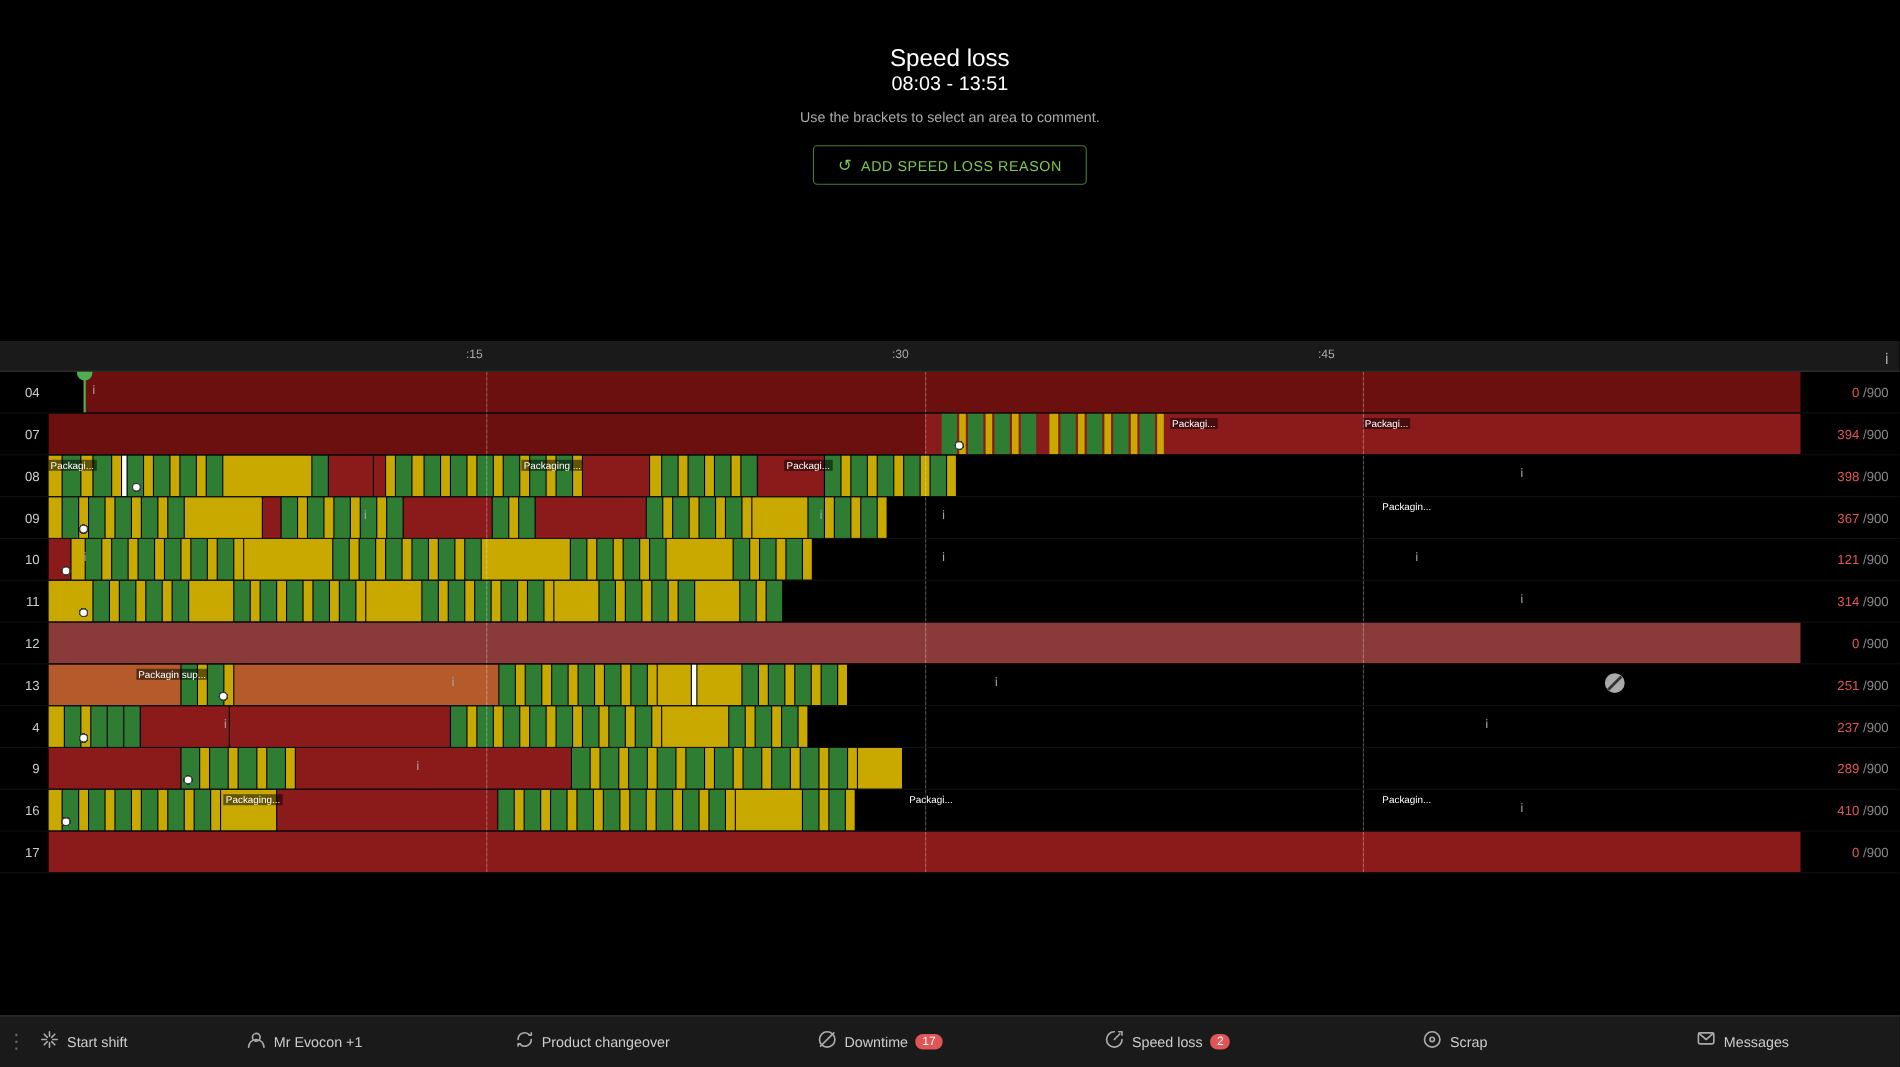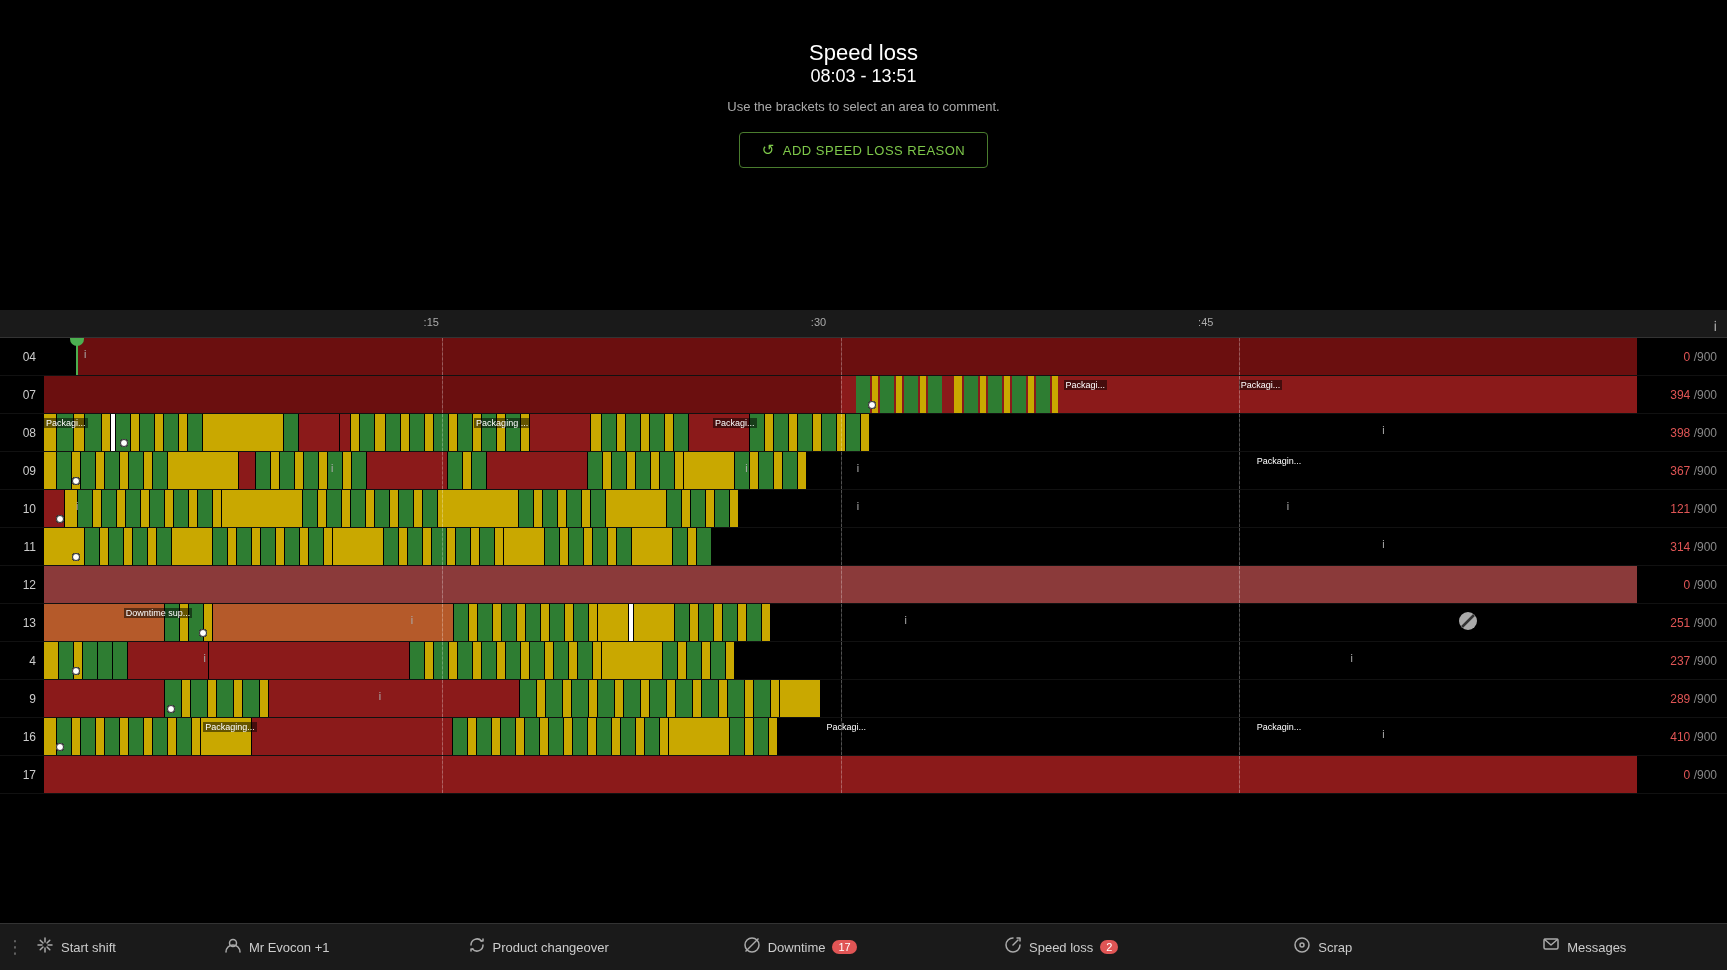--- a/index.html
+++ b/index.html
@@ -714,21 +714,21 @@
 
           <div style="width:14px;background:#2e7d32;"></div>
           <div style="width:8px;background:#c9a800;"></div>
           <div style="width:14px;background:#2e7d32;"></div>
           <div style="width:8px;background:#c9a800;"></div>
           <div style="width:14px;background:#2e7d32;"></div>
           <div style="width:8px;background:#c9a800;"></div>
           <div style="width:14px;background:#2e7d32;"></div>
           <div style="width:8px;background:#c9a800;"></div>
         </div>
-        <div style="position:absolute;left:5%;top:4px;font-size:9px;color:#fff;background:rgba(0,0,0,0.5);padding:0 2px;z-index:2;">Downtime sup...</div>
+        <div style="position:absolute;left:5%;top:4px;font-size:9px;color:#fff;background:rgba(0,0,0,0.5);padding:0 2px;z-index:2;">Packagin sup...</div>
         <span style="position:absolute;left:23%;top:8px;font-size:11px;color:#aaa;z-index:3;">ℹ</span>
         <span style="position:absolute;left:54%;top:8px;font-size:11px;color:#aaa;z-index:3;">ℹ</span>
 
         <div style="position:absolute;right:160px;top:8px;width:18px;height:18px;border-radius:50%;background:#aaa;display:flex;align-items:center;justify-content:center;z-index:5;">
           <svg width="18" height="18" viewBox="0 0 18 18">
               <circle cx="9" cy="9" r="8" fill="#aaa"></circle>
               <line x1="3" y1="15" x2="15" y2="3" stroke="#333" stroke-width="2.5"></line>
             </svg>
         </div>
 

